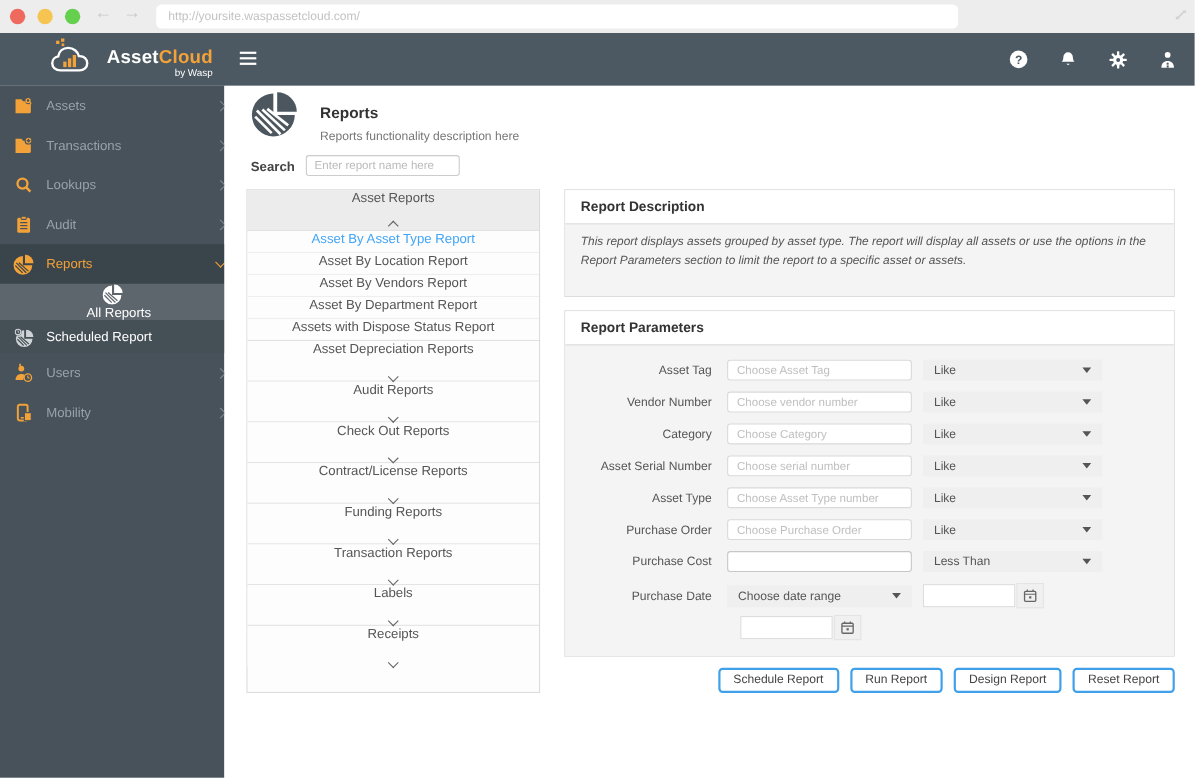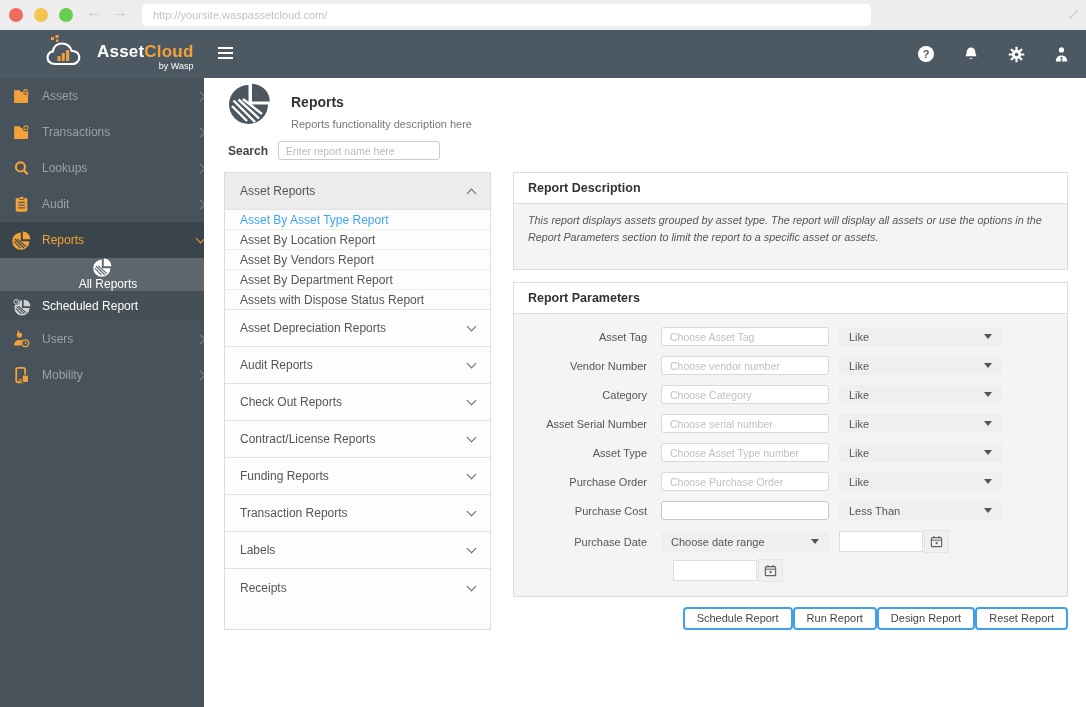--- a/index.html
+++ b/index.html
@@ -51,30 +51,30 @@
 
   
   .main { position:absolute; left:204px; top:78px; width:882px; height:629px; background:#fff; overflow:hidden; }
   .page-head { display:flex; align-items:flex-start; margin:4px 0 0 24px; }
   .page-head .ptitle { font-size:14px; font-weight:bold; color:#333; margin-top:12px; }
   .page-head .psub { font-size:11px; color:#777; margin-top:8px; }
   .page-head .htext { margin-left:19px; }
 
   .search-row { display:flex; align-items:center; margin:11px 0 0 24px; }
   .search-row .slab { font-size:12px; font-weight:bold; color:#444; width:50px; }
-  .search-row input { width:162px; height:19px; border:1px solid #ccc; border-radius:3px;
+  .search-row input { width:140px; height:19px; border:1px solid #ccc; border-radius:3px;
     font-size:10.5px; padding:0 7px; color:#555; outline:none; }
   .search-row input::placeholder { color:#bbb; }
 
   .content-cols { display:flex; margin:12px 0 0 20px; }
 
   
   .rlist { width:267px; border:1px solid #dcdcdc; background:#fdfdfd; }
   .rl-row { height:37px; display:flex; align-items:center; padding:0 15px; font-size:12px;
-    color:#555; border-bottom:1px solid #e2e2e2; cursor:pointer; background:#fdfdfd; }
+    color:#555; border-bottom:1px solid #e2e2e2; cursor:pointer; background:#fdfdfd;flex-direction:column; }
   .rl-row:last-child { border-bottom:none; }
   .rl-row .rlabel { flex:1; }
   .rl-row.group.expanded { background:#ececec; }
   .rl-row.item { height:20px; border-bottom:1px solid #eee; }
   .rl-row.item.last { border-bottom:1px solid #e2e2e2; }
   .rl-row.item.selected .rlabel { color:#42a5f5; }
   .rl-row .chev { color:#666; }
 
   
   .rcol { width:555px; margin-left:22px; }
@@ -98,21 +98,21 @@
     border-top:5px solid #555; }
   .dselect { width:168px; height:20px; background:#efefef; display:flex; align-items:center;
     padding:0 10px; font-size:11px; color:#555; cursor:pointer; }
   .dselect .seltext { flex:1; }
   .dateinput { width:84px; height:21px; border:1px solid #ddd; background:#fff; outline:none;
     font-size:11px; padding:0 6px; color:#555; }
   .calbtn { width:25px; height:23px; background:#f0f0f0; border:1px solid #e4e4e4; display:flex;
     align-items:center; justify-content:center; cursor:pointer; margin-left:1px; }
   .date2 { margin-left:159px; margin-top:-4px; }
 
-  .btn-row { display:flex; justify-content:flex-end; margin-top:10px; }
+  .btn-row { display:flex; justify-content:flex-end; gap:10px; margin-top:10px; }
   .btn { background:#fff; border:2px solid #41a0ea; border-radius:4px; color:#444;
     font-size:11px; padding:3px 12px 4px; cursor:pointer;
     font-family:"Liberation Sans","DejaVu Sans",sans-serif; }
 </style>
 </head>
 <body>
 
 <div class="chrome">
   <div class="tl red"></div>
   <div class="tl yellow"></div>

